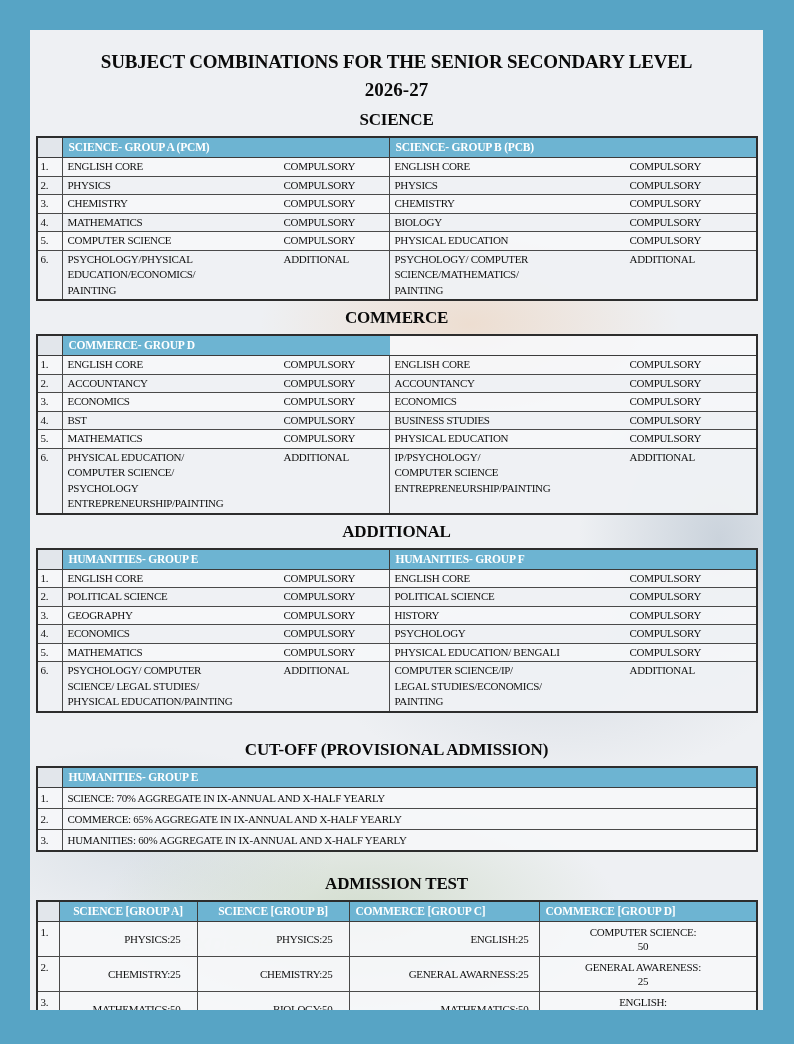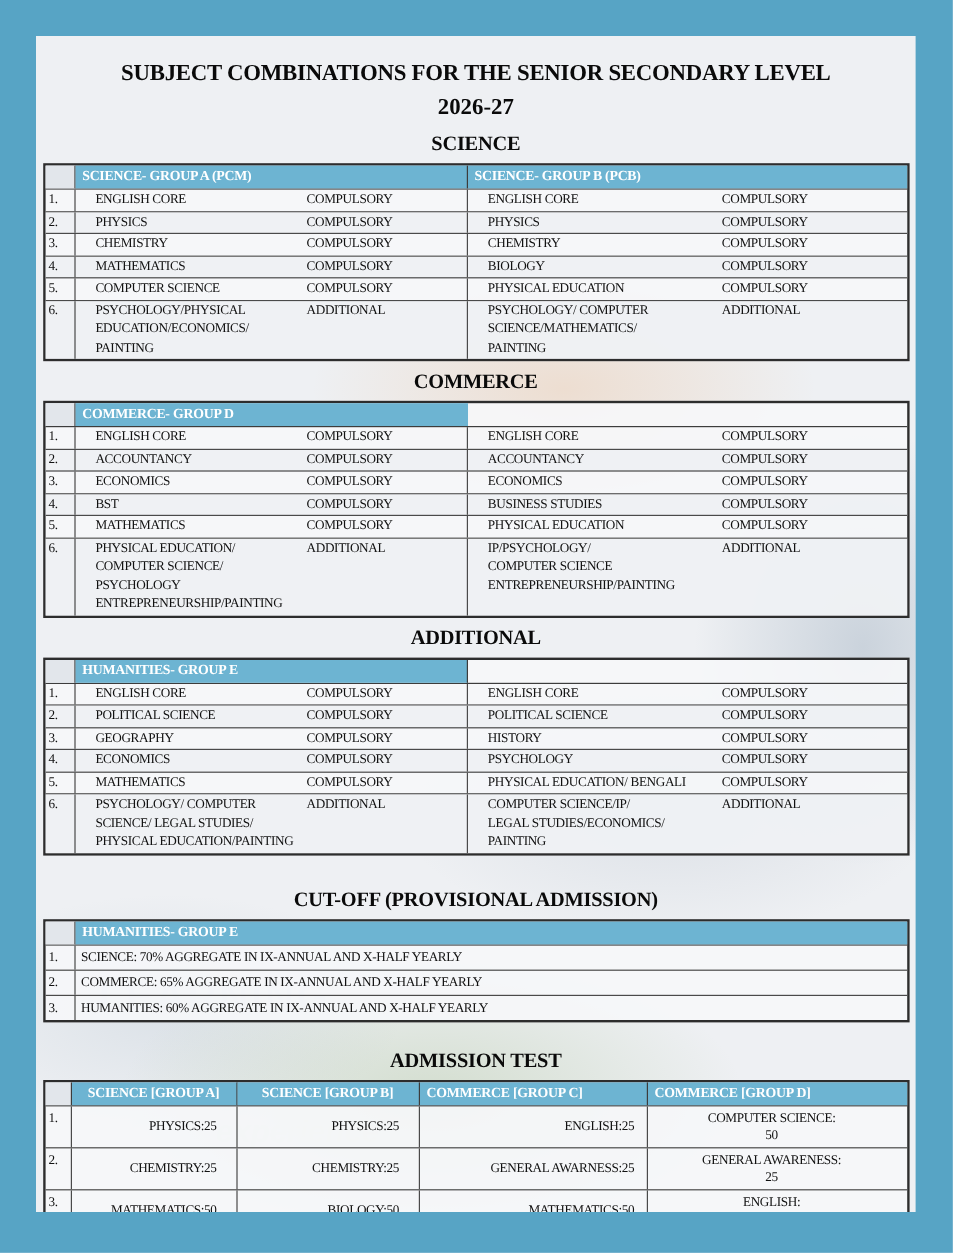--- a/index.html
+++ b/index.html
@@ -49,21 +49,21 @@
   .g-corner{background:#e2e6eb;border-right:1px solid #3c3c3c;}
   .g-h{
     background:#6db4d2;color:#fff;font-weight:bold;font-size:11.5px;
     padding:3px 0 3px 6px;line-height:13px;letter-spacing:-0.2px;
   }
   .g-h.left{border-right:1px solid #3c3c3c;}
   .g-row{display:grid;grid-template-columns:25px 327px 1fr;border-bottom:1px solid #4a4a4a;}
   .g-row:last-child{border-bottom:none;}
   .g-row:nth-child(even){background:rgba(233,236,240,.55);}
   .c-num{border-right:1px solid #4a4a4a;padding:1px 0 1px 3px;line-height:15.5px;}
-  .c-half{display:flex;align-items:flex-start;padding:1px 12px;}
+  .c-half{display:flex;align-items:flex-start;padding:1px 0;gap:40px;}
   .c-half.left{border-right:1px solid #4a4a4a;}
   .c-subj{white-space:pre-line;line-height:15.5px;padding-left:5px;box-sizing:border-box;}
   .c-half.left  .c-subj{flex:0 0 181px;}
   .c-half.right .c-subj{flex:0 0 200px;}
   .c-stat{flex:1;line-height:15.5px;}
 
   
   .k-headrow{display:grid;grid-template-columns:25px 1fr;border-bottom:1px solid #3c3c3c;}
   .k-row{display:grid;grid-template-columns:25px 1fr;border-bottom:1px solid #4a4a4a;}
   .k-row:last-child{border-bottom:none;}
@@ -261,20 +261,21 @@
               </div>
             </div>
           </div>
       </div>
 
       <div class="sec-head">ADDITIONAL</div>
       <div class="tbl">
         <div class="g-headrow">
           <div class="g-corner"></div>
           <div class="g-h left">HUMANITIES- GROUP E</div>
+          <div class="g-h">HUMANITIES- GROUP F</div>
         </div>
         <div class="t-body">
             <div class="g-row">
               <div class="c-num">1.</div>
               <div class="c-half left">
                 <div class="c-subj">ENGLISH CORE</div>
                 <div class="c-stat">COMPULSORY</div>
               </div>
               <div class="c-half right">
                 <div class="c-subj">ENGLISH CORE</div>

